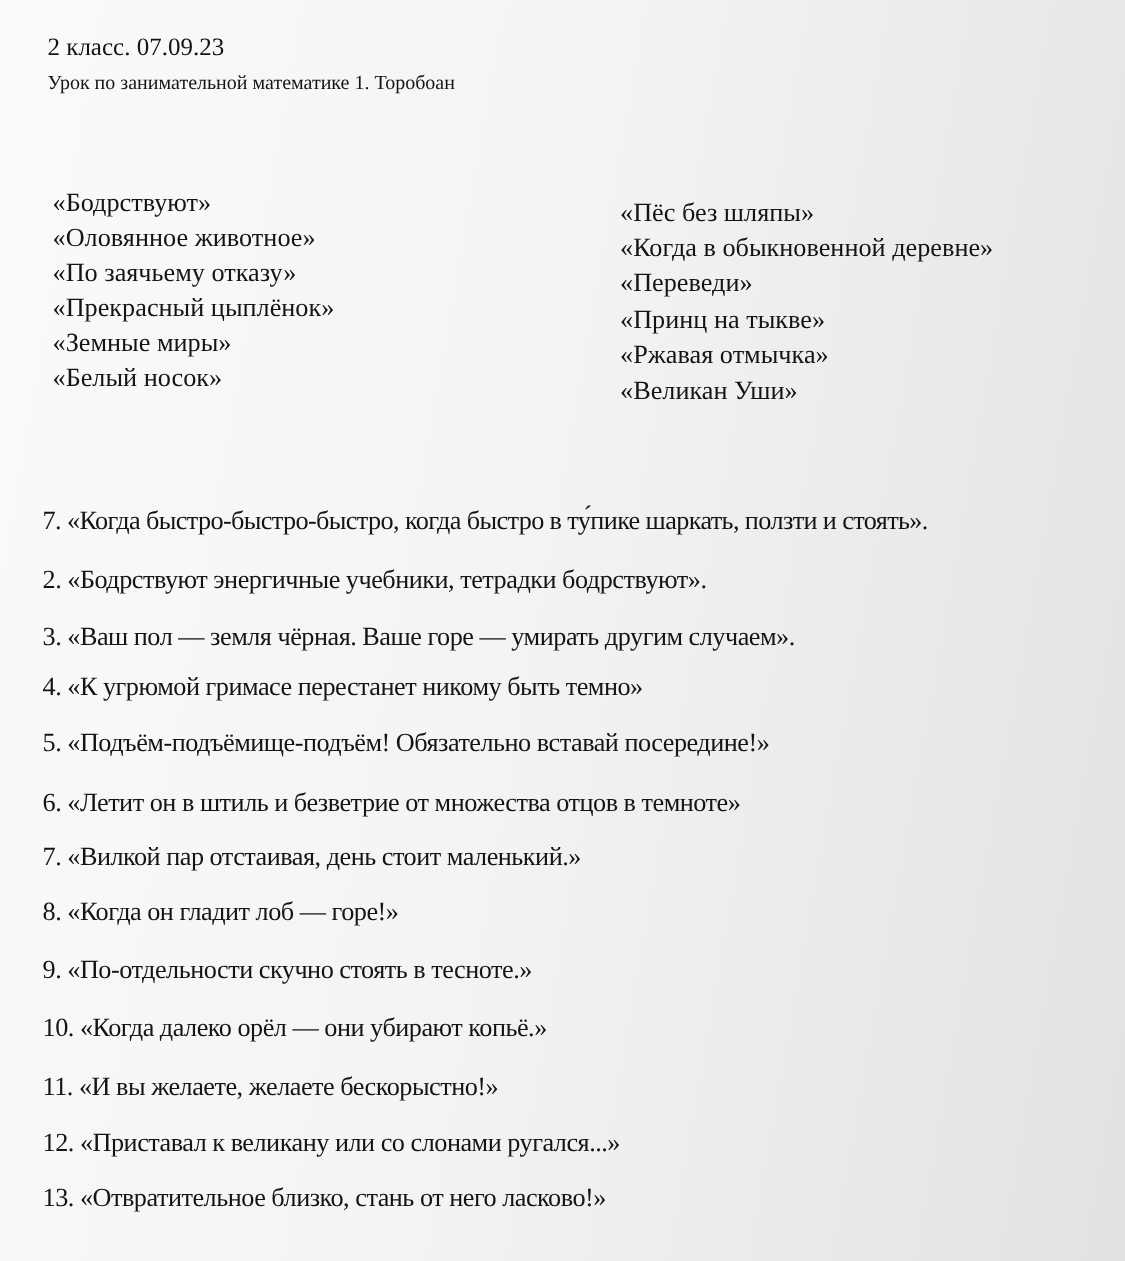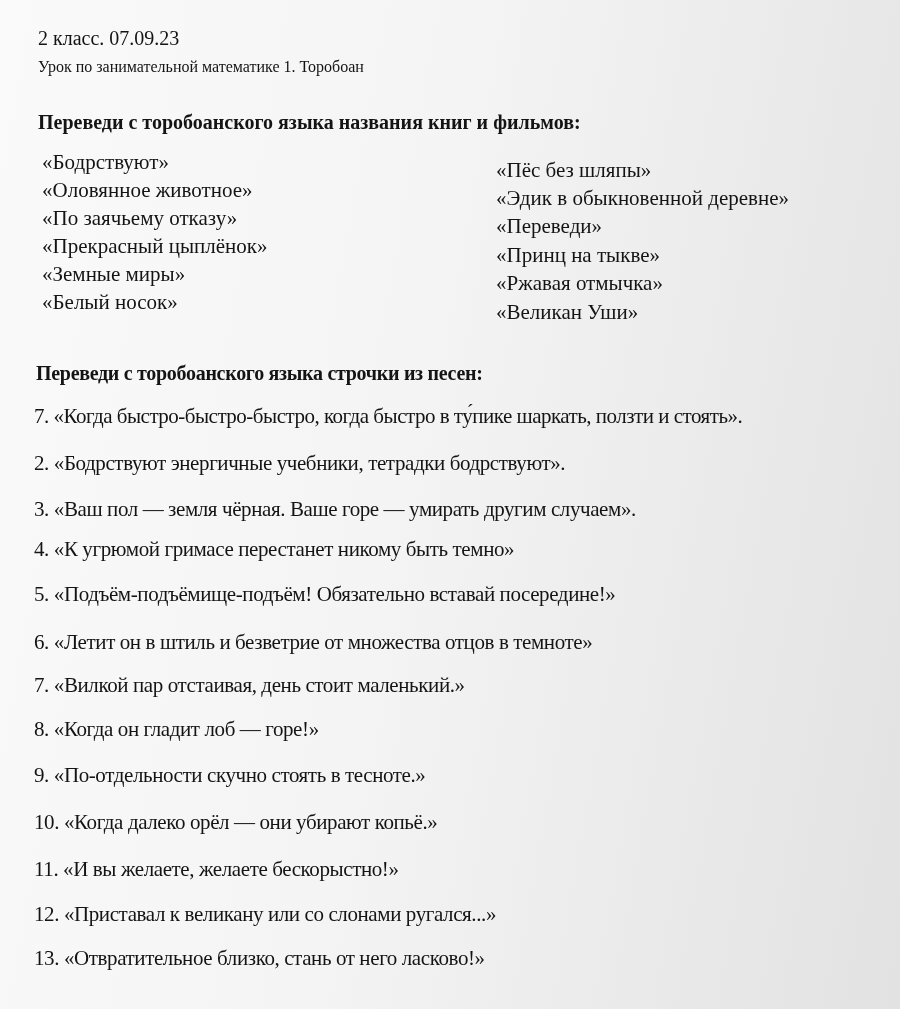--- a/index.html
+++ b/index.html
@@ -19,43 +19,41 @@
     }
   </style>
 </head>
 <body>
 
 <div class="page">
 
   <div class="line" style="left:38px; top:27px; font-size:20px;">2 класс. 07.09.23</div>
   <div class="line" style="left:38px; top:58px; font-size:16px;">Урок по занимательной математике 1. Торобоан</div>
 
-  <div class="line bold" style="left:38px; top:111px; font-size:20px;">Переведи с торобоанского языка названия книг и фильмов:</div>
 
   <div>
     <div class="line" style="left:42px; top:150px;">«Бодрствуют»</div>
     <div class="line" style="left:42px; top:178px;">«Оловянное животное»</div>
     <div class="line" style="left:42px; top:206px;">«По заячьему отказу»</div>
     <div class="line" style="left:42px; top:234px;">«Прекрасный цыплёнок»</div>
     <div class="line" style="left:42px; top:262px;">«Земные миры»</div>
     <div class="line" style="left:42px; top:290px;">«Белый носок»</div>
   </div>
 
   <div>
     <div class="line" style="left:496px; top:158px;">«Пёс без шляпы»</div>
-    <div class="line" style="left:496px; top:186px;">«Эдик в обыкновенной деревне»</div>
+    <div class="line" style="left:496px; top:186px;">«Когда в обыкновенной деревне»</div>
     <div class="line" style="left:496px; top:214px;">«Переведи»</div>
     <div class="line" style="left:496px; top:243px;">«Принц на тыкве»</div>
     <div class="line" style="left:496px; top:271px;">«Ржавая отмычка»</div>
     <div class="line" style="left:496px; top:300px;">«Великан Уши»</div>
   </div>
 
   <div class="ghost" style="left:560px; top:95px;"></div>
 
-  <div class="line bold" style="left:36px; top:362px; font-size:20px; letter-spacing:-0.3px;">Переведи с торобоанского языка строчки из песен:</div>
 
   <div>
     <div class="line" style="left:34px; top:404px; letter-spacing:-0.5px;">7. «Когда быстро-быстро-быстро, когда быстро в ту́пике шаркать, ползти и стоять».</div>
     <div class="line" style="left:34px; top:451px; letter-spacing:-0.4px;">2. «Бодрствуют энергичные учебники, тетрадки бодрствуют».</div>
     <div class="line" style="left:34px; top:497px; letter-spacing:-0.4px;">3. «Ваш пол — земля чёрная. Ваше горе — умирать другим случаем».</div>
     <div class="line" style="left:34px; top:537px; letter-spacing:-0.4px;">4. «К угрюмой гримасе перестанет никому быть темно»</div>
     <div class="line" style="left:34px; top:582px; letter-spacing:-0.4px;">5. «Подъём-подъёмище-подъём! Обязательно вставай посередине!»</div>
     <div class="line" style="left:34px; top:630px; letter-spacing:-0.4px;">6. «Летит он в штиль и безветрие от множества отцов в темноте»</div>
     <div class="line" style="left:34px; top:673px; letter-spacing:-0.4px;">7. «Вилкой пар отстаивая, день стоит маленький.»</div>
     <div class="line" style="left:34px; top:717px; letter-spacing:-0.4px;">8. «Когда он гладит лоб — горе!»</div>

